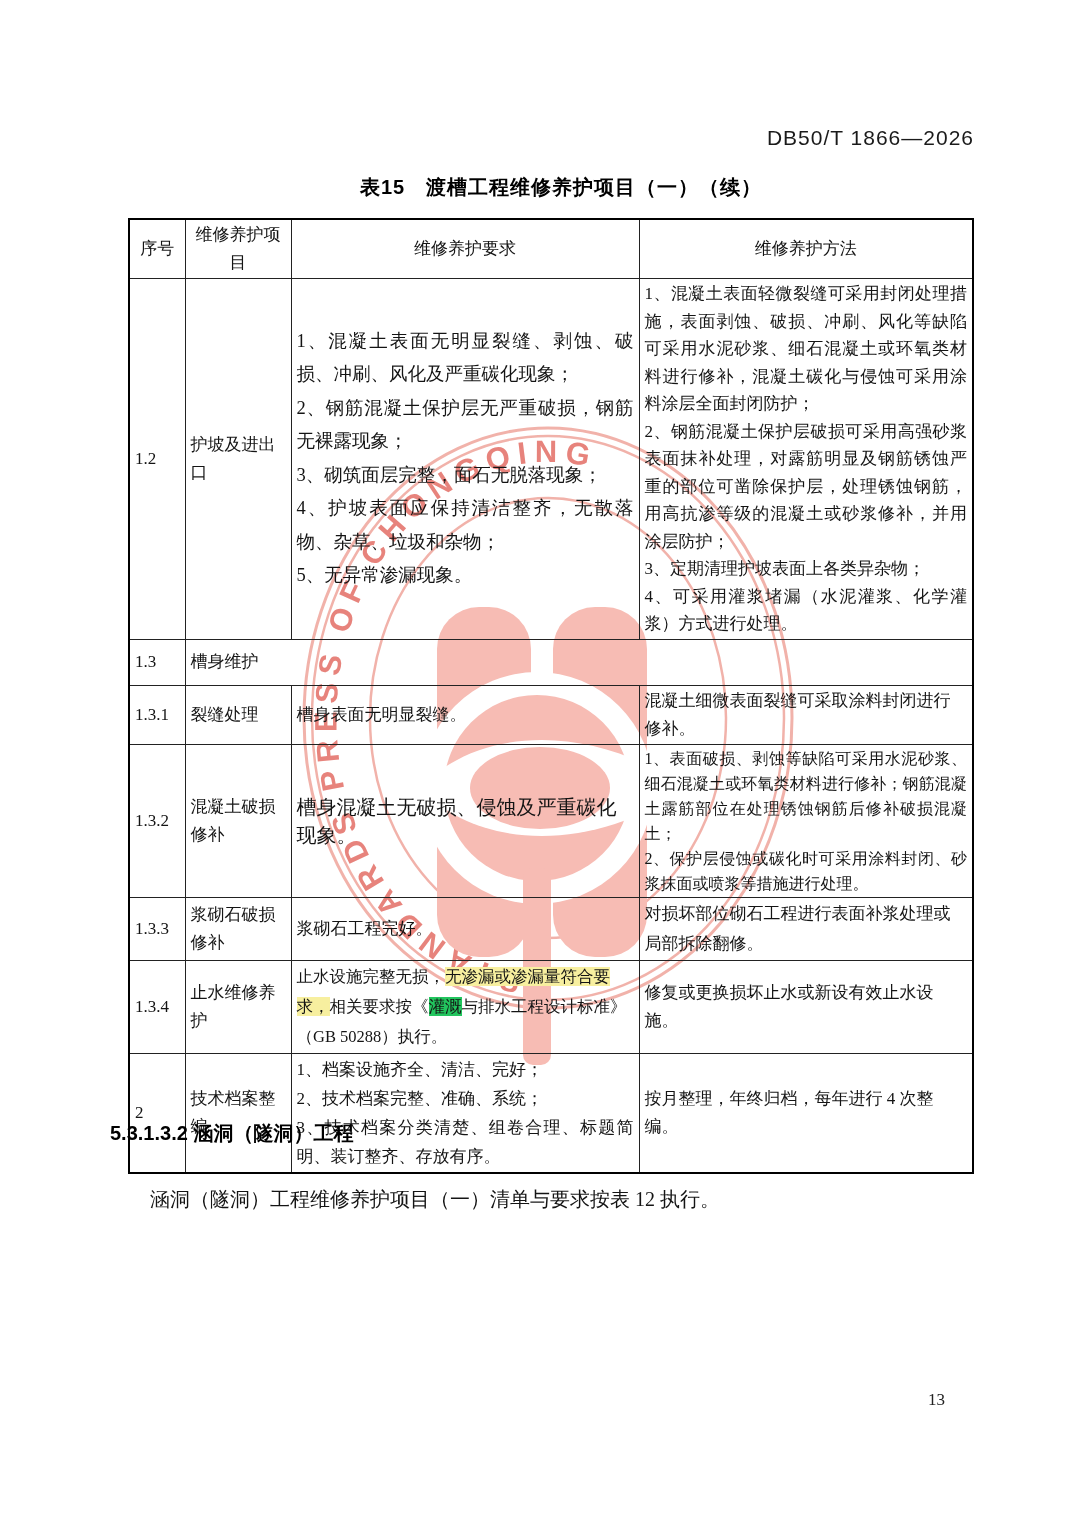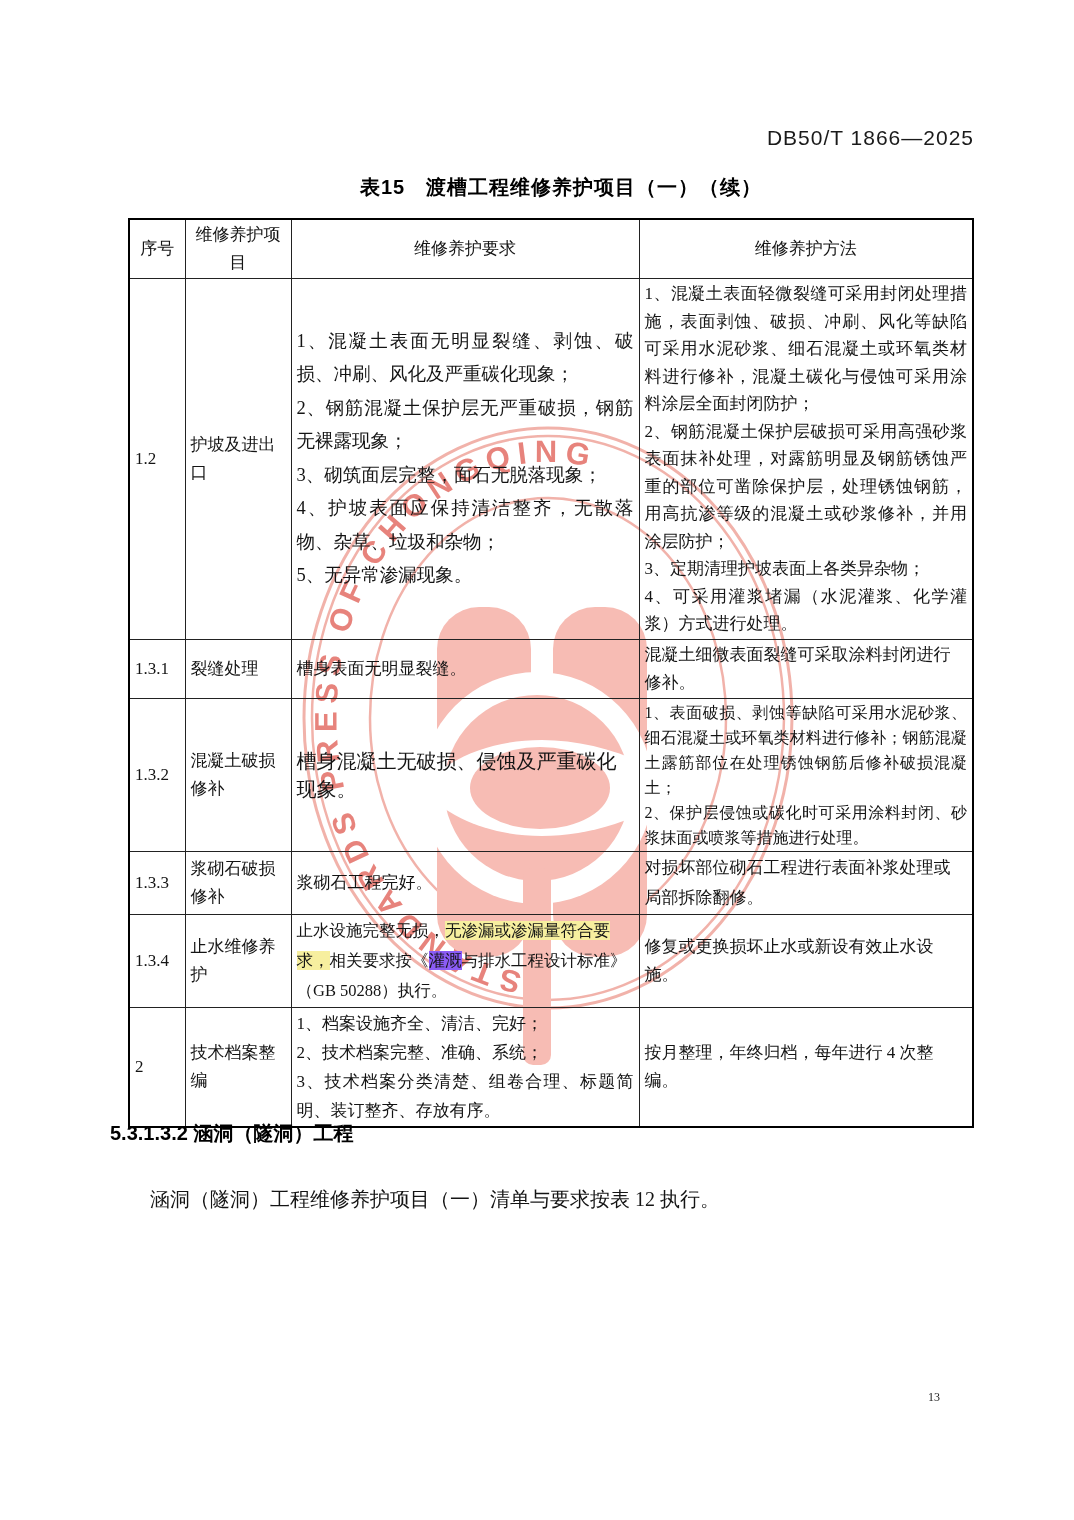--- a/index.html
+++ b/index.html
@@ -67,21 +67,21 @@
     position:absolute;left:110px;top:1120px;
     font-family:"Liberation Sans","DejaVu Sans",sans-serif;
     font-weight:bold;font-size:20px;color:#000;
   }
   .body-paragraph{
     position:absolute;left:110px;top:1183px;width:862px;
     font-size:20px;line-height:32px;text-indent:2em;color:#141414;
   }
   .page-number{
     position:absolute;left:928px;top:1390px;
-    font-size:12px;color:#222;
+    font-size:17px;color:#222;
   }
 </style>
 </head>
 <body>
 
 <div class="page">
 
   <svg class="watermark" viewBox="280 415 540 660" xmlns="http://www.w3.org/2000/svg">
     <g opacity="0.88">
       <ellipse cx="548" cy="718" rx="244" ry="290" fill="none" stroke-width="3" stroke="#f0a89f"></ellipse>
@@ -100,21 +100,21 @@
         <circle cx="537" cy="788" r="93" fill="#f6b3aa"></circle>
         <path d="M 420 788 C 480 724 596 724 686 788 C 596 852 480 852 420 788 Z" fill="#ffffff"></path>
         <ellipse cx="540" cy="788" rx="70" ry="41" fill="#f6b3aa"></ellipse>
         <rect x="523" y="868" width="28" height="197" rx="10" fill="#f6b3aa"></rect>
       </g>
     </g>
   </svg>
 
   <div class="content-layer">
 
-    <div class="doc-number">DB50/T 1866—2025</div>
+    <div class="doc-number">DB50/T 1866—2026</div>
 
     <div class="table-title">表15　渡槽工程维修养护项目（一）（续）</div>
 
     <table class="maint">
       <colgroup>
         <col style="width:56px">
           <col style="width:106px">
         <col style="width:348px">
           <col style="width:334px">
       </colgroup>
@@ -138,20 +138,24 @@
           <div class="line">5、无异常渗漏现象。</div>
         </td>
         <td class="method">
           <div class="line">1、混凝土表面轻微裂缝可采用封闭处理措施，表面剥蚀、破损、冲刷、风化等缺陷可采用水泥砂浆、细石混凝土或环氧类材料进行修补，混凝土碳化与侵蚀可采用涂料涂层全面封闭防护；</div>
           <div class="line">2、钢筋混凝土保护层破损可采用高强砂浆表面抹补处理，对露筋明显及钢筋锈蚀严重的部位可凿除保护层，处理锈蚀钢筋，用高抗渗等级的混凝土或砂浆修补，并用涂层防护；</div>
           <div class="line">3、定期清理护坡表面上各类异杂物；</div>
           <div class="line">4、可采用灌浆堵漏（水泥灌浆、化学灌浆）方式进行处理。</div>
         </td>
       </tr>
 
+      <tr class="row-13">
+        <td class="no">1.3</td>
+        <td colspan="3">槽身维护</td>
+      </tr>
 
       <tr class="row-131">
         <td class="no">1.3.1</td>
         <td>裂缝处理</td>
         <td class="req">槽身表面无明显裂缝。</td>
         <td class="method">混凝土细微表面裂缝可采取涂料封闭进行修补。</td>
       </tr>
 
       <tr class="row-132">
         <td class="no">1.3.2</td>
@@ -167,21 +171,21 @@
         <td class="no">1.3.3</td>
         <td>浆砌石破损修补</td>
         <td class="req">浆砌石工程完好。</td>
         <td class="method">对损坏部位砌石工程进行表面补浆处理或局部拆除翻修。</td>
       </tr>
 
       <tr class="row-134">
         <td class="no">1.3.4</td>
         <td>止水维修养护</td>
         <td class="req">
-          <span>止水设施完整无损，</span><span class="hl" style="background: rgb(247, 239, 159);">无渗漏或渗漏量符合要求，</span><span>相关要求按《</span><span class="hl" style="background: #8b5cf6;">灌溉</span><span>与排水工程设计标准》（GB 50288）执行。</span>
+          <span>止水设施完整无损，</span><span class="hl" style="background: rgb(247, 239, 159);">无渗漏或渗漏量符合要求，</span><span>相关要求按《</span><span class="hl" style="background: #22c55e;">灌溉</span><span>与排水工程设计标准》（GB 50288）执行。</span>
         </td>
         <td class="method">修复或更换损坏止水或新设有效止水设施。</td>
       </tr>
 
       <tr class="row-2">
         <td class="no">2</td>
         <td>技术档案整编</td>
         <td class="req">
           <div class="line">1、档案设施齐全、清洁、完好；</div>
           <div class="line">2、技术档案完整、准确、系统；</div>

